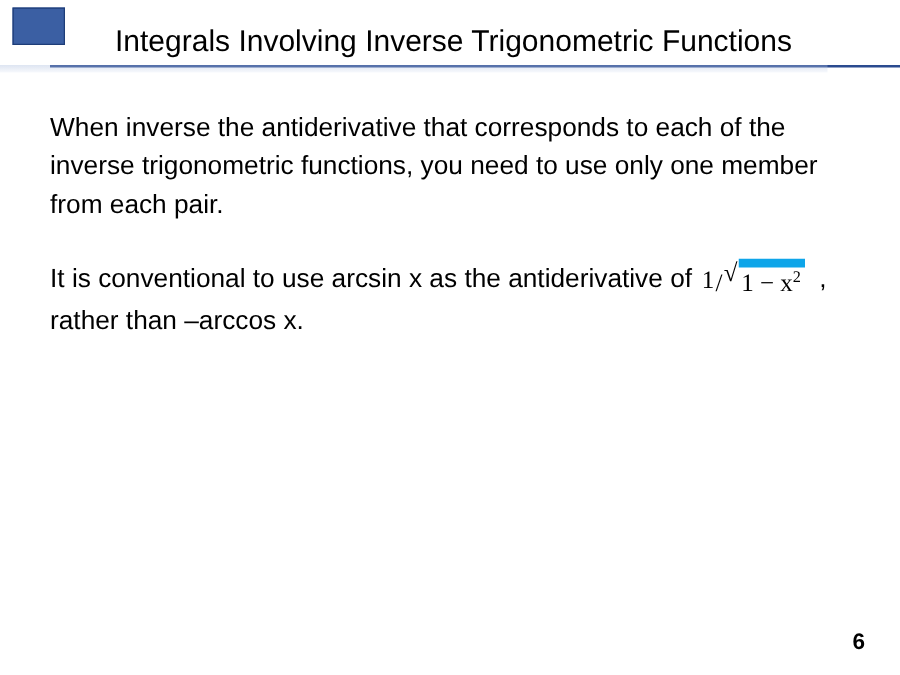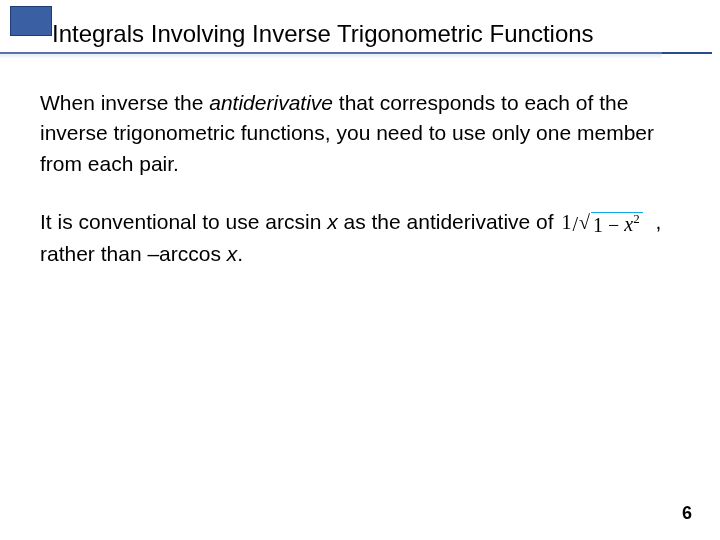--- a/index.html
+++ b/index.html
@@ -7,20 +7,21 @@
     width:720px;height:540px;
     background:#fff;
     font-family:Arial,Helvetica,sans-serif;
     color:#000;
     position:relative;
     overflow:hidden;
   }
   .title-wrap{
     position:relative;
     padding-top:14px;
+    padding-left:40px;
   }
   .small-box{
     position:absolute;
     left:10px;top:6px;
     width:40px;height:28px;
     background:#3b5fa3;
     border:1px solid #1e3d78;
   }
   .title-bar{
     position:relative;
@@ -38,21 +39,21 @@
     top:52px;
     background:linear-gradient(#9fb3d9,#e8eef8);
     opacity:.35;
   }
   .content{
     padding:34px 44px 0 40px;
     font-size:21px;
     line-height:1.45;
   }
   .para{margin-bottom:28px}
-  .italic{font-style:italic}
+  .italic{}
   .math{
     display:inline-block;
     vertical-align:middle;
     font-family:"Times New Roman",Times,serif;
     font-size:20px;
     white-space:nowrap;
     padding:0 2px;
     min-width:92px;
   }
   .math .one{vertical-align:2px}
@@ -60,21 +61,21 @@
   .math .rad{
     display:inline-block;
     position:relative;
     padding-left:12px;
   }
   .math .surd{
     position:absolute;left:0;top:-2px;
     font-size:20px;
   }
   .math .radicand{
-    border-top:1px solid #0ea5e9;
+    border-top:7px solid #0ea5e9;
     padding:0 3px 0 2px;
     display:inline-block;
     line-height:1;
     text-align:right;
   }
   .math .x2 sup{font-size:.65em;vertical-align:super}
   .page-num{
     position:absolute;
     right:28px;bottom:16px;
     font-size:18px;

